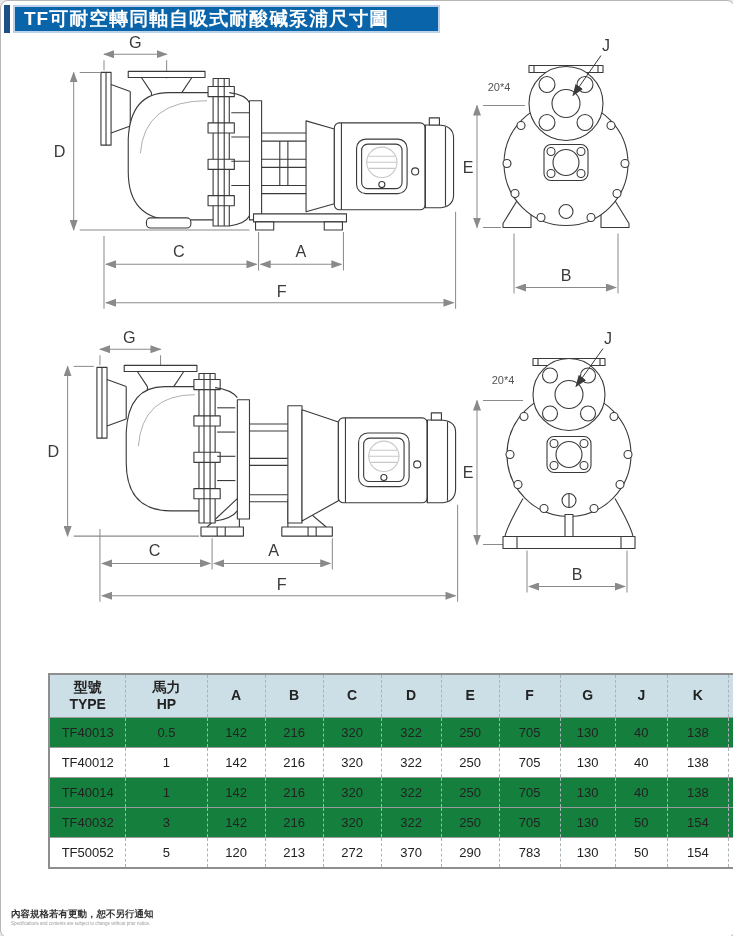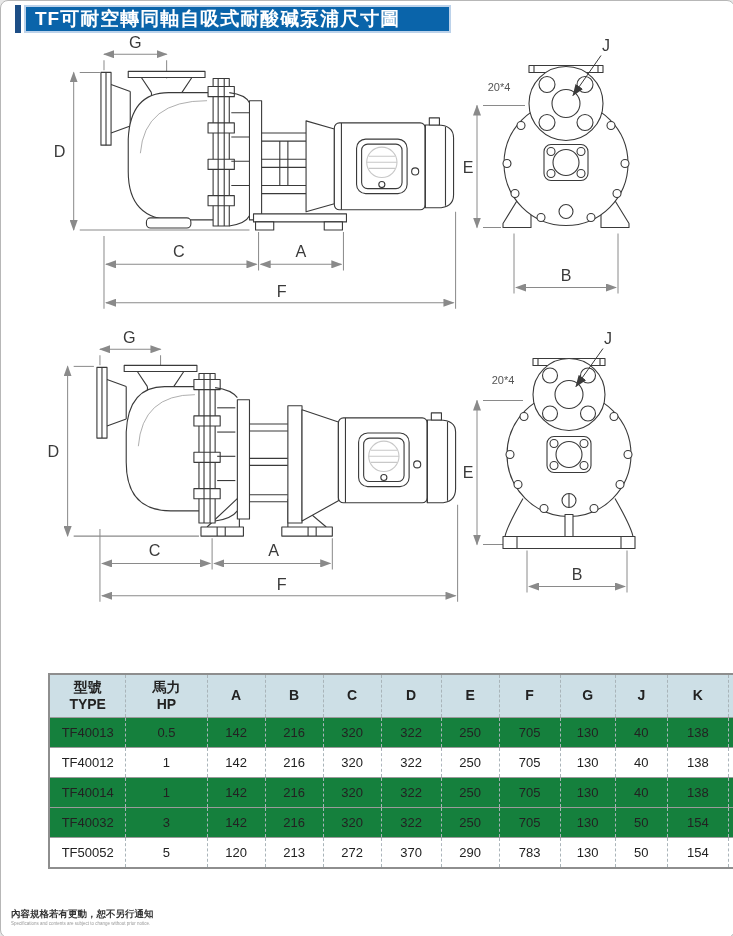--- a/index.html
+++ b/index.html
@@ -1,19 +1,19 @@
 <!DOCTYPE html>
 <html><head>
 <meta charset="utf-8">
 <style>
   html,body{margin:0;padding:0;background:#e8e8e8;font-family:"Liberation Sans","DejaVu Sans",sans-serif;}
   .page{position:relative;width:733px;height:936px;background:#fff;border:1px solid #b7b7b7;border-radius:8px;margin:0 auto;overflow:hidden;}
 
   
-  .titlebar{position:absolute;left:14px;display:flex;align-items:stretch;height:28px;}
+  .titlebar{position:absolute;left:3px;display:flex;align-items:stretch;height:28px;}
   .titlebar .stripe{width:6px;background:#1d4e86;margin-right:3px;}
   .titlebar .bar{background:#0a64aa;border:2px solid #bcd2ea;display:flex;align-items:center;padding:0 14px 0 9px;}
   .titlebar .bar span{color:#fff;font-weight:bold;font-size:19px;letter-spacing:1px;white-space:nowrap;}
   #title1{top:4px;} #title1 .bar{width:400px;}
   #title2{top:636px;} #title2 .bar{width:378px;}
 
   
   .dwg{position:absolute;}
   #svg-side-1{left:38px;top:33px;}
   #svg-end-1{left:460px;top:33px;}

